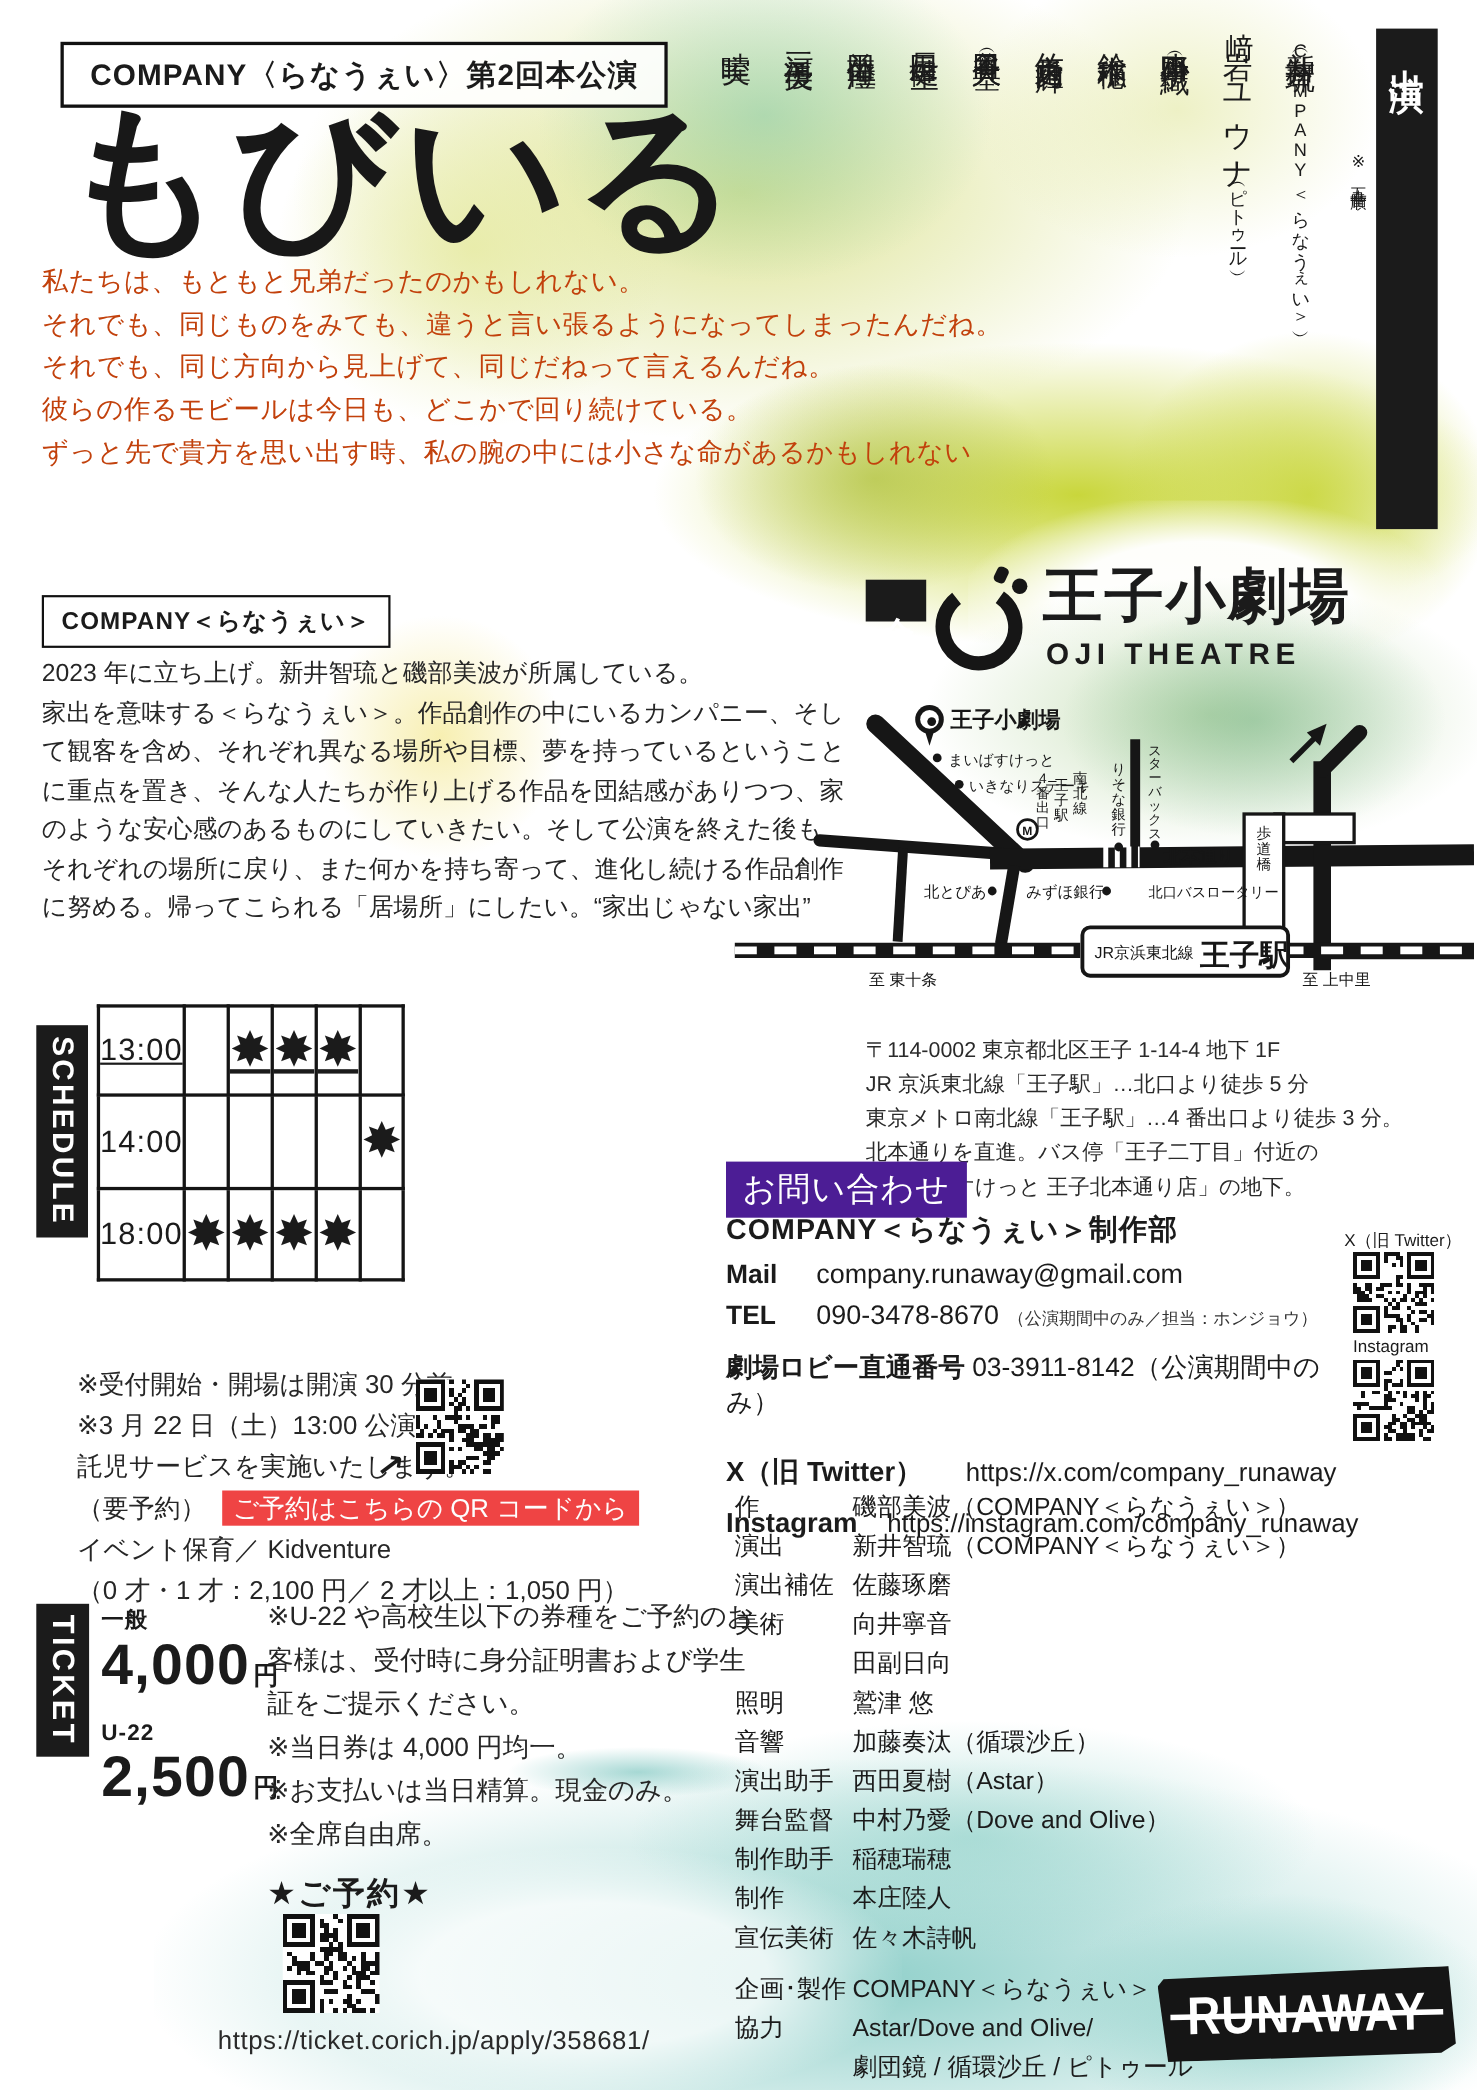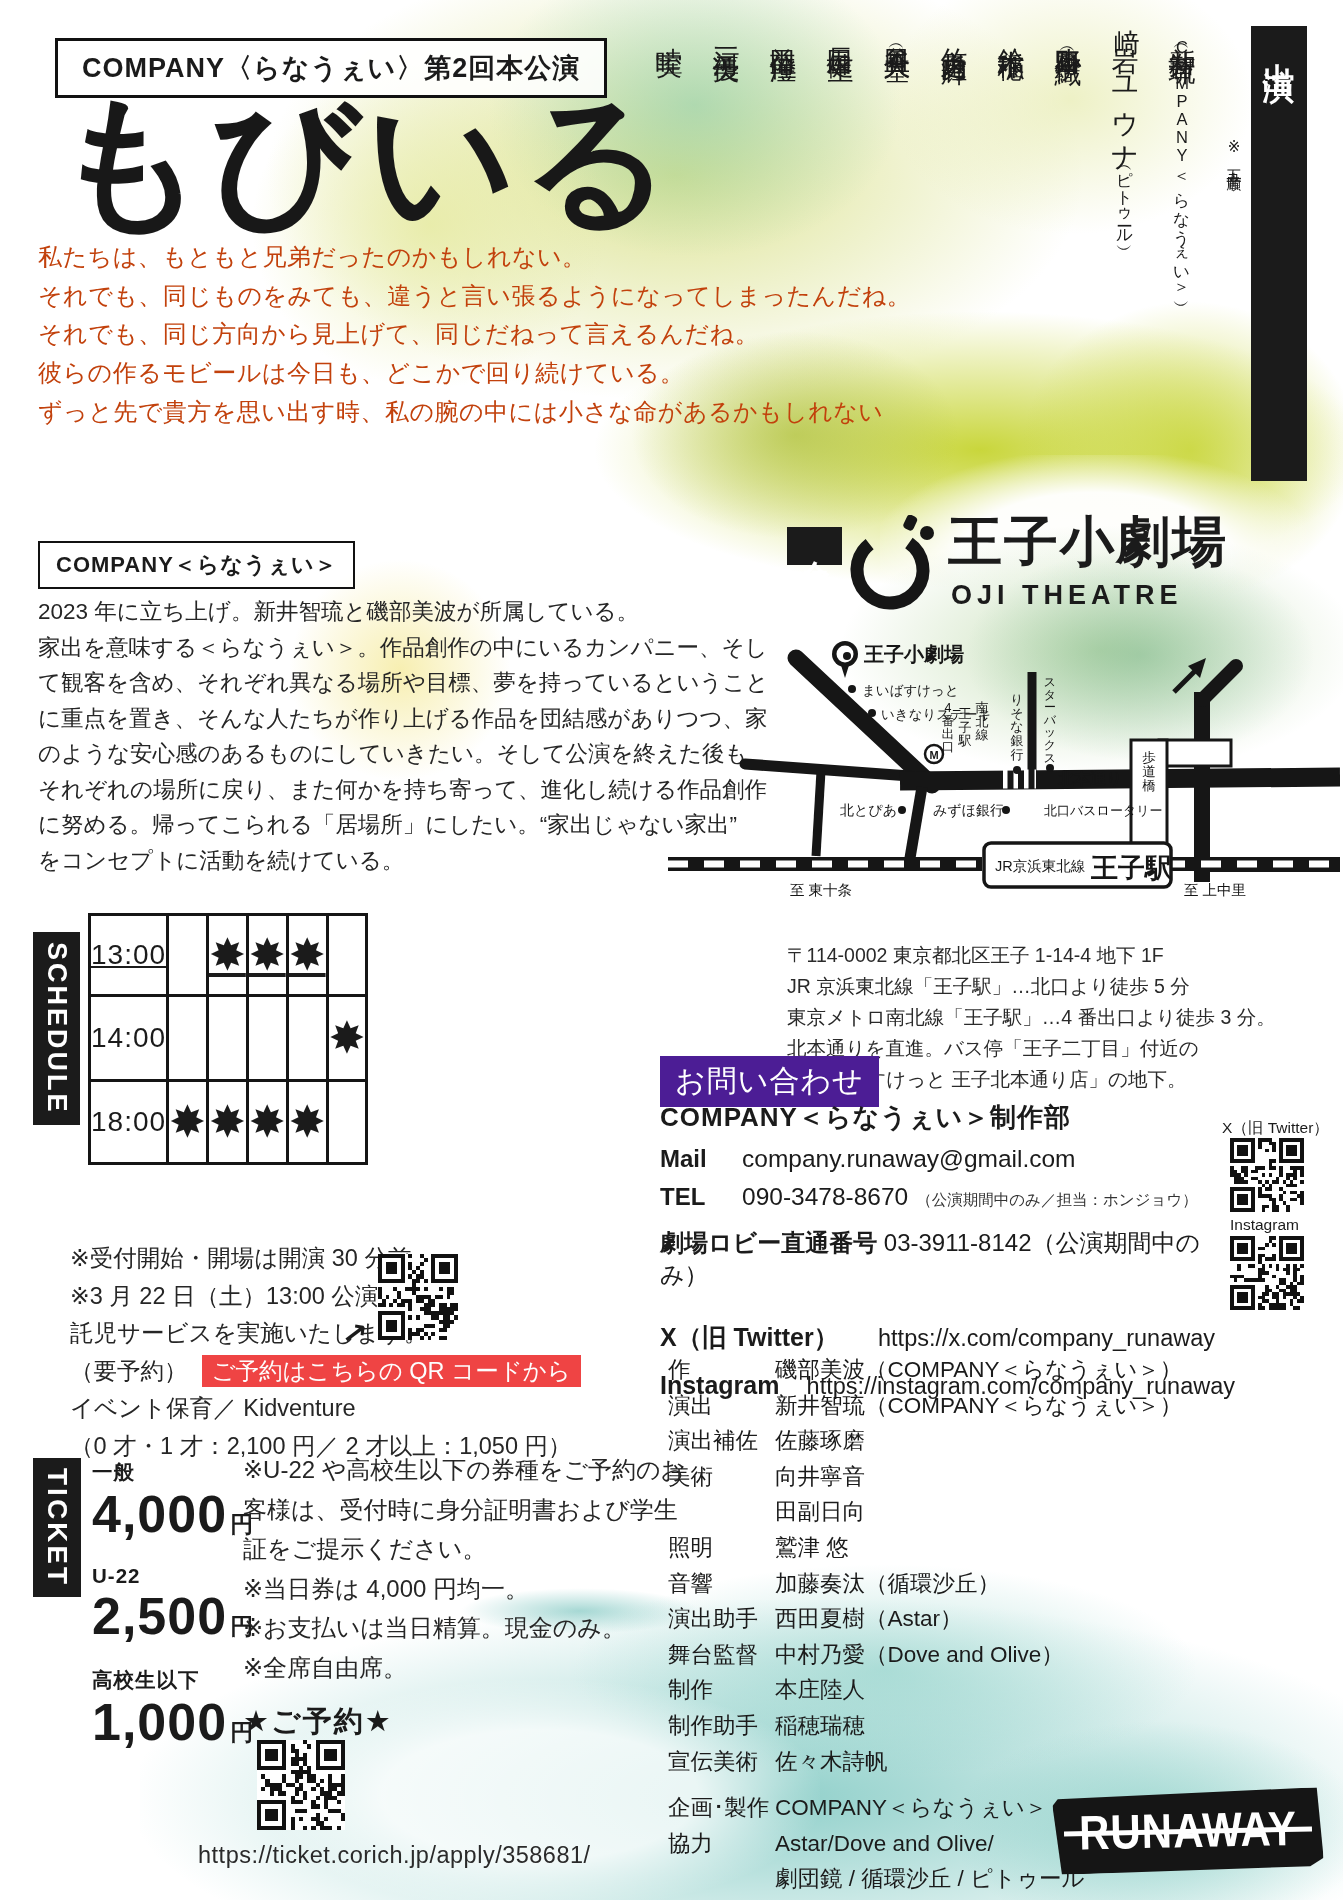--- a/index.html
+++ b/index.html
@@ -155,21 +155,20 @@
 
   <div class="abs company-label">COMPANY＜らなうぇい＞</div>
   <div class="abs company-text">
     <div>2023 年に立ち上げ。新井智琉と磯部美波が所属している。</div>
     <div>家出を意味する＜らなうぇい＞。作品創作の中にいるカンパニー、そし</div>
     <div>て観客を含め、それぞれ異なる場所や目標、夢を持っているということ</div>
     <div>に重点を置き、そんな人たちが作り上げる作品を団結感がありつつ、家</div>
     <div>のような安心感のあるものにしていきたい。そして公演を終えた後も、</div>
     <div>それぞれの場所に戻り、また何かを持ち寄って、進化し続ける作品創作</div>
     <div>に努める。帰ってこられる「居場所」にしたい。“家出じゃない家出”</div>
-    <div>をコンセプトに活動を続けている。</div>
   </div>
 
   <div class="abs kaijo-box">会場</div>
   <svg class="abs" style="left:845px;top:515px;" width="95" height="100" viewBox="0 0 95 100">
     <circle cx="45" cy="55" r="33" fill="none" stroke="#161616" stroke-width="13" stroke-dasharray="165 42" transform="rotate(-55 45 55)"></circle>
     <circle cx="82" cy="18" r="7" fill="#161616"></circle>
     <rect x="60" y="0" width="11" height="15" rx="4" fill="#161616" transform="rotate(25 65 7)"></rect>
   </svg>
   <div class="abs oji-name">王子小劇場</div>
   <div class="abs oji-en">OJI THEATRE</div>
@@ -704,26 +703,26 @@
       </div>
     <div class="credit-row">
         <span class="role">演出助手</span>
         <span class="val">西田夏樹（Astar）</span>
       </div>
     <div class="credit-row">
         <span class="role">舞台監督</span>
         <span class="val">中村乃愛（Dove and Olive）</span>
       </div>
     <div class="credit-row">
+        <span class="role">制作助手</span>
+        <span class="val">稲穂瑞穂</span>
+      </div>
+    <div class="credit-row">
         <span class="role">制作</span>
         <span class="val">本庄陸人</span>
-      </div>
-    <div class="credit-row">
-        <span class="role">制作助手</span>
-        <span class="val">稲穂瑞穂</span>
       </div>
     <div class="credit-row">
         <span class="role">宣伝美術</span>
         <span class="val">佐々木詩帆</span>
       </div>
     <div class="credit-row gap">
         <span class="role">企画･製作</span>
         <span class="val">COMPANY＜らなうぇい＞</span>
       </div>
     <div class="credit-row">
@@ -738,24 +737,20 @@
 
   <div class="abs ticket-label">TICKET</div>
   <div class="abs tickets">
     <div class="price-item">
       <div class="price-cat">一般</div>
       <div><span class="price-val">4,000</span><span class="price-yen">円</span></div>
     </div>
     <div class="price-item">
       <div class="price-cat">U-22</div>
       <div><span class="price-val">2,500</span><span class="price-yen">円</span></div>
-    </div>
-    <div class="price-item">
-      <div class="price-cat">高校生以下</div>
-      <div><span class="price-val">1,000</span><span class="price-yen">円</span></div>
     </div>
   </div>
   <div class="abs ticket-notes">
     <div>※U-22 や高校生以下の券種をご予約のお</div>
     <div>客様は、受付時に身分証明書および学生</div>
     <div>証をご提示ください。</div>
     <div>※当日券は 4,000 円均一。</div>
     <div>※お支払いは当日精算。現金のみ。</div>
     <div>※全席自由席。</div>
   </div>

